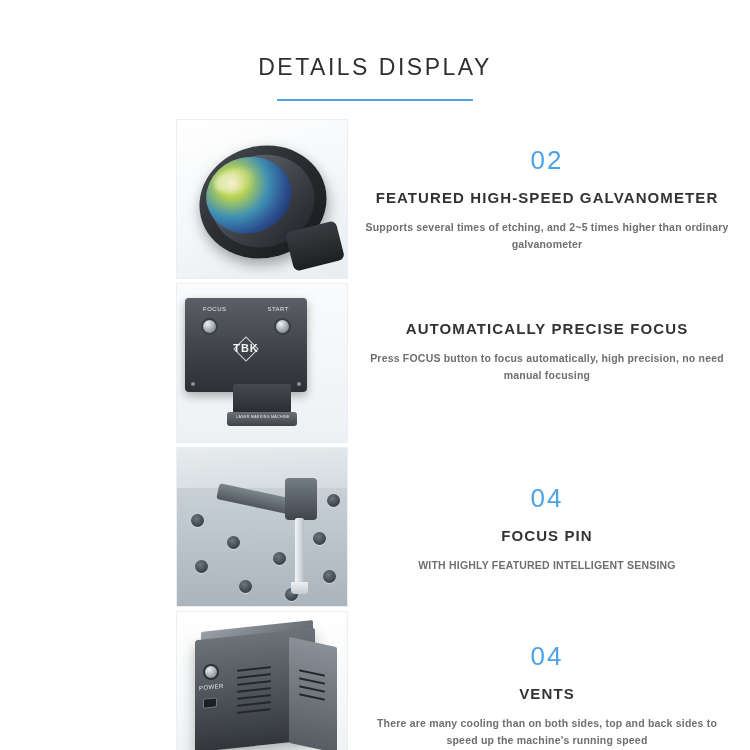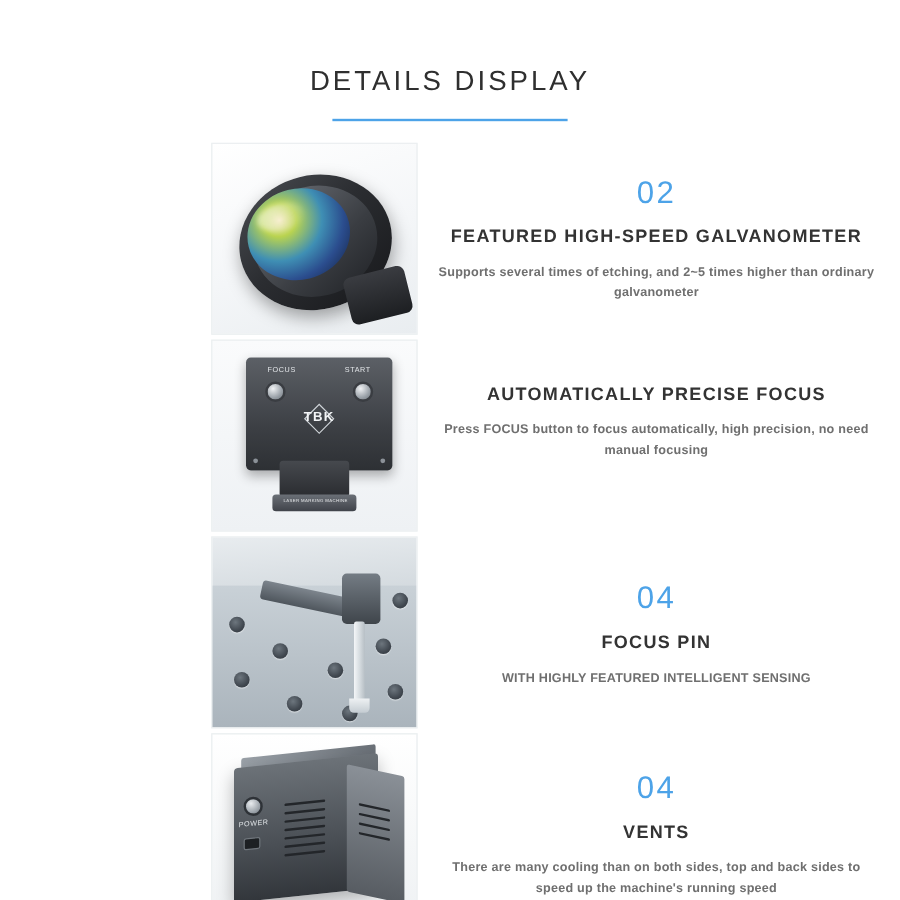--- a/index.html
+++ b/index.html
@@ -132,21 +132,21 @@
     width: 52px; height: 40px;
     background: linear-gradient(180deg,#3a3c41,#1d1f22);
     border-radius: 6px;
     transform: rotate(-14deg);
   }
 
   
   .t2-bg { position:absolute; inset:0; background:linear-gradient(180deg,#fafbfc 0%,#eef1f4 100%); }
   .t2-box {
     position: absolute;
-    left: 28px; top: 14px;
+    left: 8px; top: 14px;
     width: 122px; height: 94px;
     background: linear-gradient(180deg,#5c6066 0%,#3d4045 60%,#2d3034 100%);
     border-radius: 4px;
     box-shadow: 0 4px 10px rgba(0,0,0,.3);
   }
   .t2-lbl {
     position: absolute;
     top: 8px;
     font-size: 6px;
     color: #e4e7ea;

